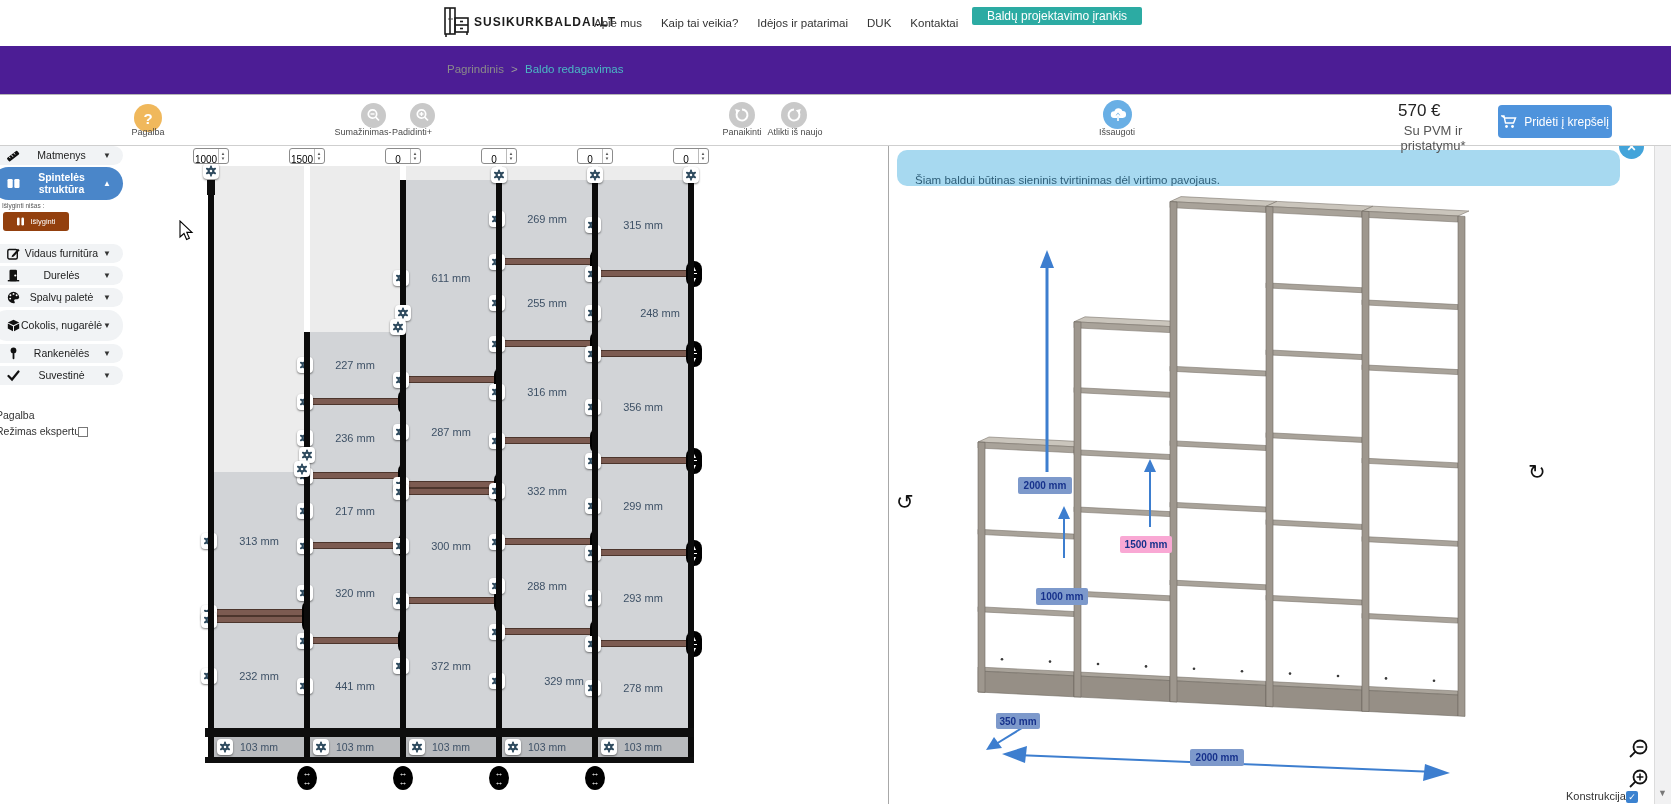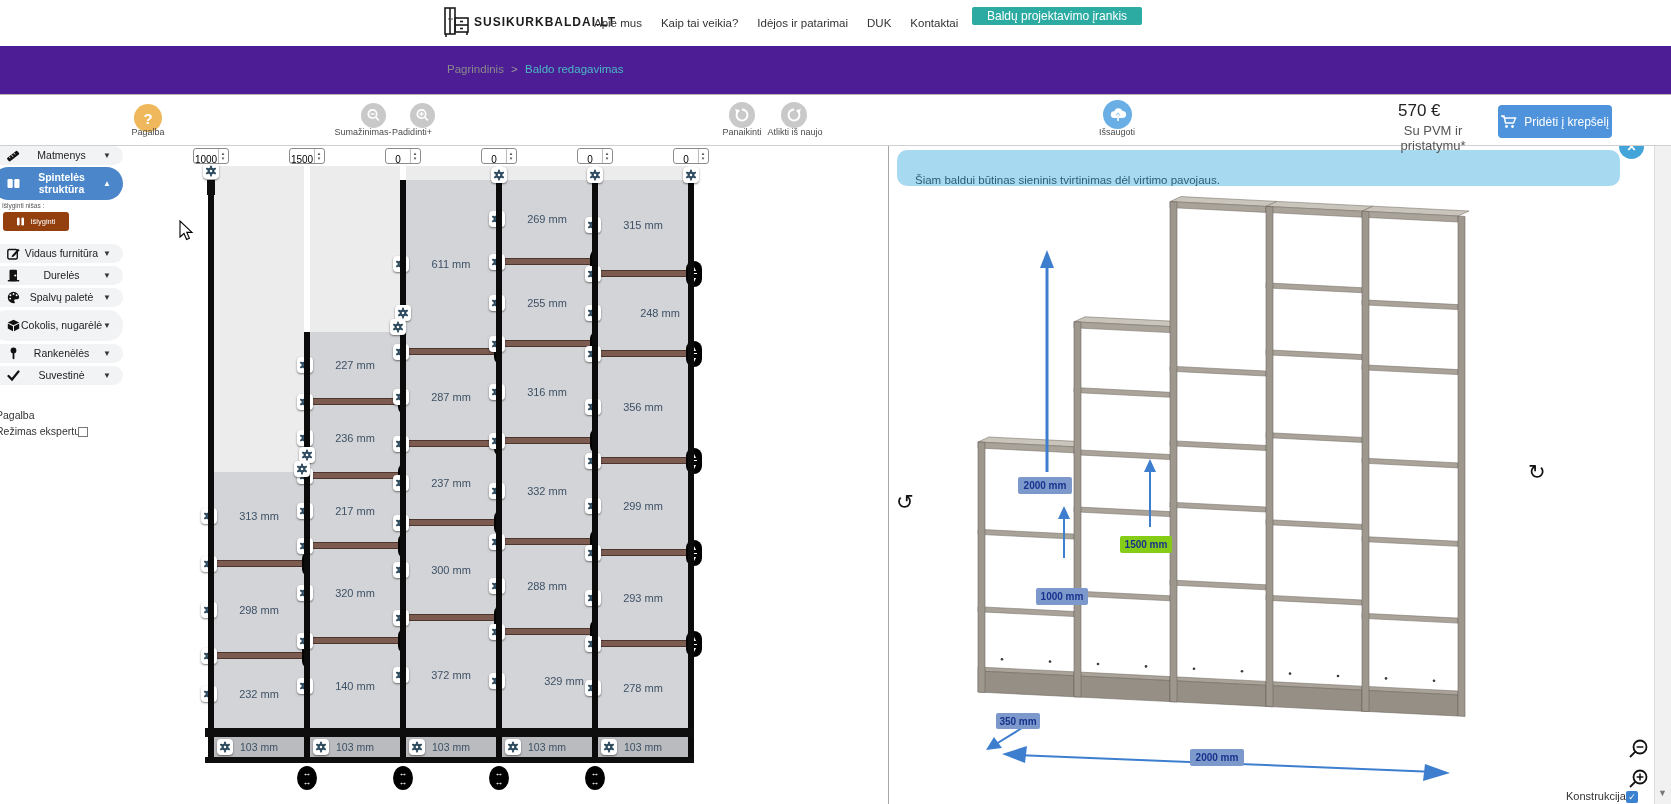--- a/index.html
+++ b/index.html
@@ -347,28 +347,20 @@
           <div class="gear-chip" style="left: -13px; top: -5px;">
             <svg viewBox="0 0 16 16">
               <use href="#gear"></use>
             </svg>
           </div>
           <div class="udh">
             <span>▲</span>
             <span>▼</span>
           </div>
         </div>
-        <div class="sect" style="flex-grow: 298;">
-          <span class="sect-label">298 mm</span>
-          <div class="gear-chip" style="left: -13px; top: 50%; margin-top: -8px;">
-            <svg viewBox="0 0 16 16">
-              <use href="#gear"></use>
-            </svg>
-          </div>
-        </div>
         <div class="shelf">
           <div class="gear-chip" style="left: -13px; top: -5px;">
             <svg viewBox="0 0 16 16">
               <use href="#gear"></use>
             </svg>
           </div>
           <div class="udh">
             <span>▲</span>
             <span>▼</span>
           </div>
@@ -462,21 +454,21 @@
             <svg viewBox="0 0 16 16">
               <use href="#gear"></use>
             </svg>
           </div>
           <div class="udh">
             <span>▲</span>
             <span>▼</span>
           </div>
         </div>
         <div class="sect" style="flex-grow: 307;">
-          <span class="sect-label">140 mm</span>
+          <span class="sect-label">441 mm</span>
           <div class="gear-chip" style="left: -13px; top: 50%; margin-top: -8px;">
             <svg viewBox="0 0 16 16">
               <use href="#gear"></use>
             </svg>
           </div>
         </div>
       </div>
       <div class="pcell" style="left: 310px; top: 737px; width: 90px; height: 20px;">
         <span>103 mm</span>
         <div class="gear-chip" style="left: 3px; top: 2px;">
@@ -516,28 +508,20 @@
         </div>
         <div class="shelf">
           <div class="gear-chip" style="left: -13px; top: -5px;">
             <svg viewBox="0 0 16 16">
               <use href="#gear"></use>
             </svg>
           </div>
           <div class="udh">
             <span>▲</span>
             <span>▼</span>
-          </div>
-        </div>
-        <div class="sect" style="flex-grow: 237;">
-          <span class="sect-label">237 mm</span>
-          <div class="gear-chip" style="left: -13px; top: 50%; margin-top: -8px;">
-            <svg viewBox="0 0 16 16">
-              <use href="#gear"></use>
-            </svg>
           </div>
         </div>
         <div class="shelf">
           <div class="gear-chip" style="left: -13px; top: -5px;">
             <svg viewBox="0 0 16 16">
               <use href="#gear"></use>
             </svg>
           </div>
           <div class="udh">
             <span>▲</span>
@@ -963,21 +947,21 @@
     </svg>
 
   <div class="banner" style="background:#A7D9F0;color:#2E5E78">
     <span>Šiam baldui būtinas sieninis tvirtinimas dėl virtimo pavojaus.</span>
   </div>
   <div class="closebtn" style="background:#43A4DA">
     <span>✕</span>
   </div>
 
   <div class="chip" style="left:1018px;top:477px;width:54px;height:17px;background:#7D99CB">2000 mm</div>
-  <div class="chip" style="left:1120px;top:536px;width:52px;height:17px;background:#84cc16">1500 mm</div>
+  <div class="chip" style="left:1120px;top:536px;width:52px;height:17px;background:#f9a8d4">1500 mm</div>
   <div class="chip" style="left:1036px;top:588px;width:52px;height:17px;background:#7D99CB">1000 mm</div>
   <div class="chip" style="left:996px;top:713px;width:44px;height:16px;background:#7D99CB">350 mm</div>
   <div class="chip" style="left:1190px;top:749px;width:54px;height:17px;background:#7D99CB">2000 mm</div>
 
   <div class="rotg" style="left:896px;top:490px">↺</div>
   <div class="rotg" style="left:1528px;top:460px">↻</div>
 
   <div class="konstr">Konstrukcija</div>
   <div class="kcheck">✓</div>
   <div class="scrollbar"></div>

